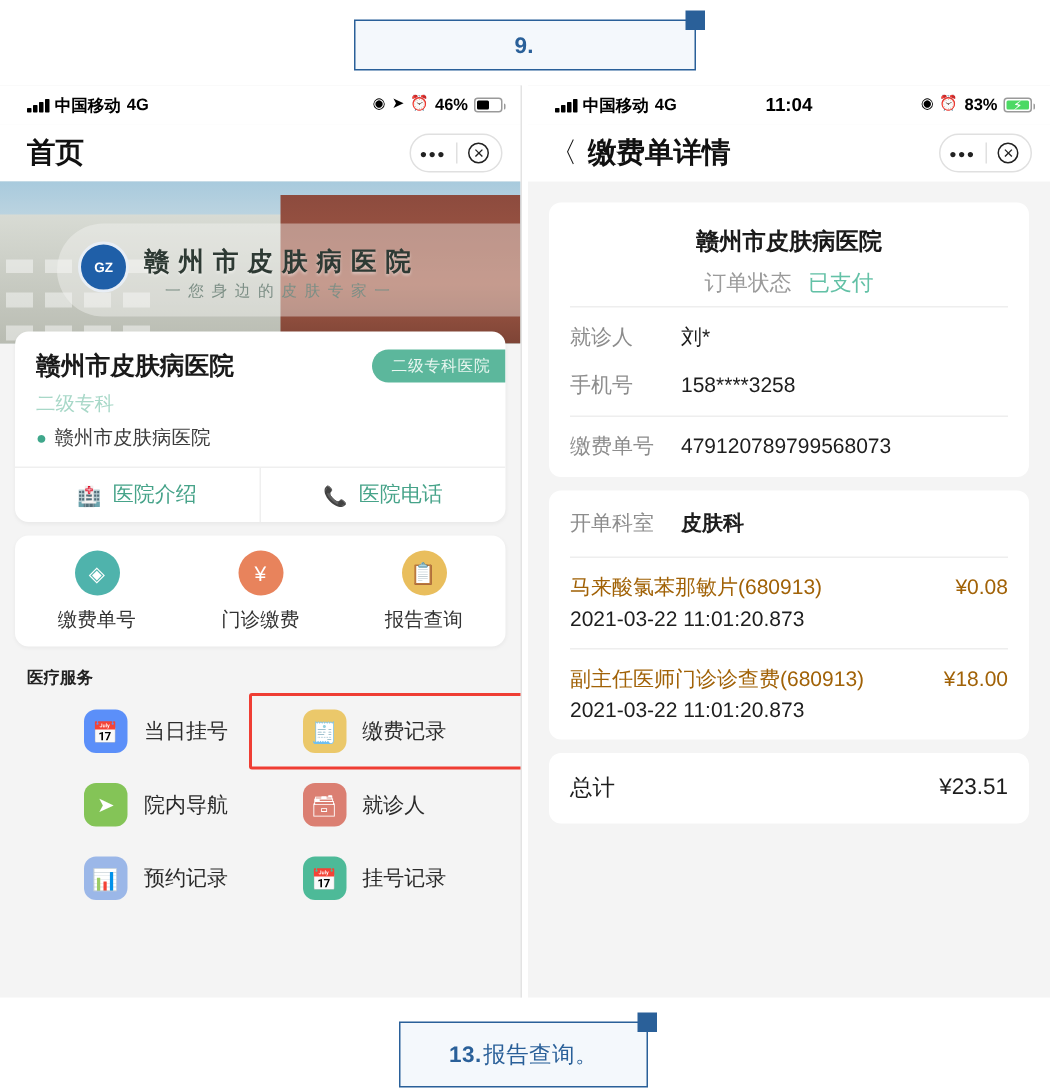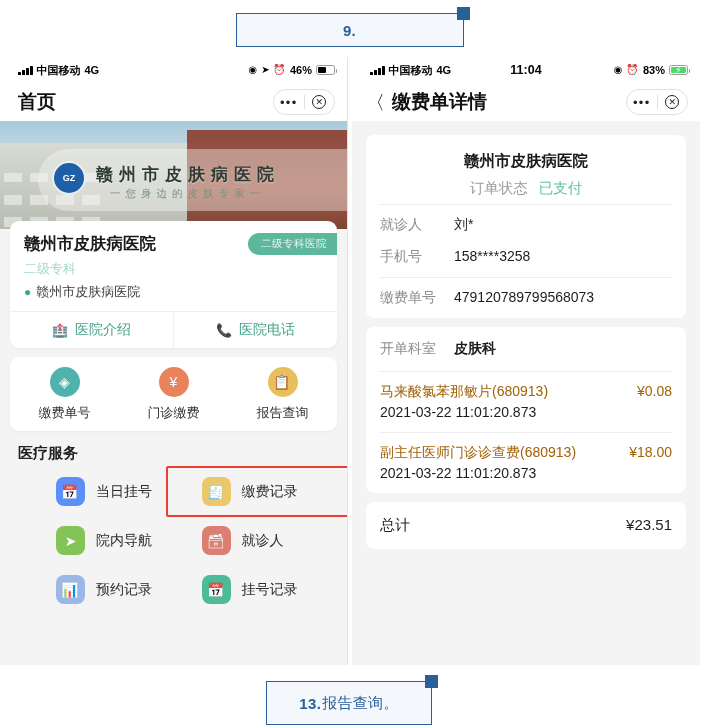--- a/index.html
+++ b/index.html
@@ -171,21 +171,21 @@
     box-shadow:0 1px 3px rgba(0,0,0,.05);
   }
   .quick-item { flex:1; display:flex; flex-direction:column; align-items:center; gap:7px; }
   .q-circle {
     width:30px;height:30px;border-radius:50%;
     display:flex;align-items:center;justify-content:center;
     color:#fff; font-size:14px;
   }
   .q-label { font-size:13px; color:#333; }
 
-  .svc-title { font-size:15px; font-weight:bold; color:#222; padding:13px 0 0 18px; }
+  .svc-title { font-size:11px; font-weight:bold; color:#222; padding:13px 0 0 18px; }
   .svc-grid {
     display:grid; grid-template-columns:1fr 1fr;
     row-gap:12px; column-gap:0;
     padding:10px 0 0 0;
   }
   .svc-item {
     position:relative;
     display:flex; align-items:center; gap:11px;
     padding:4px 0 4px 56px;
   }

